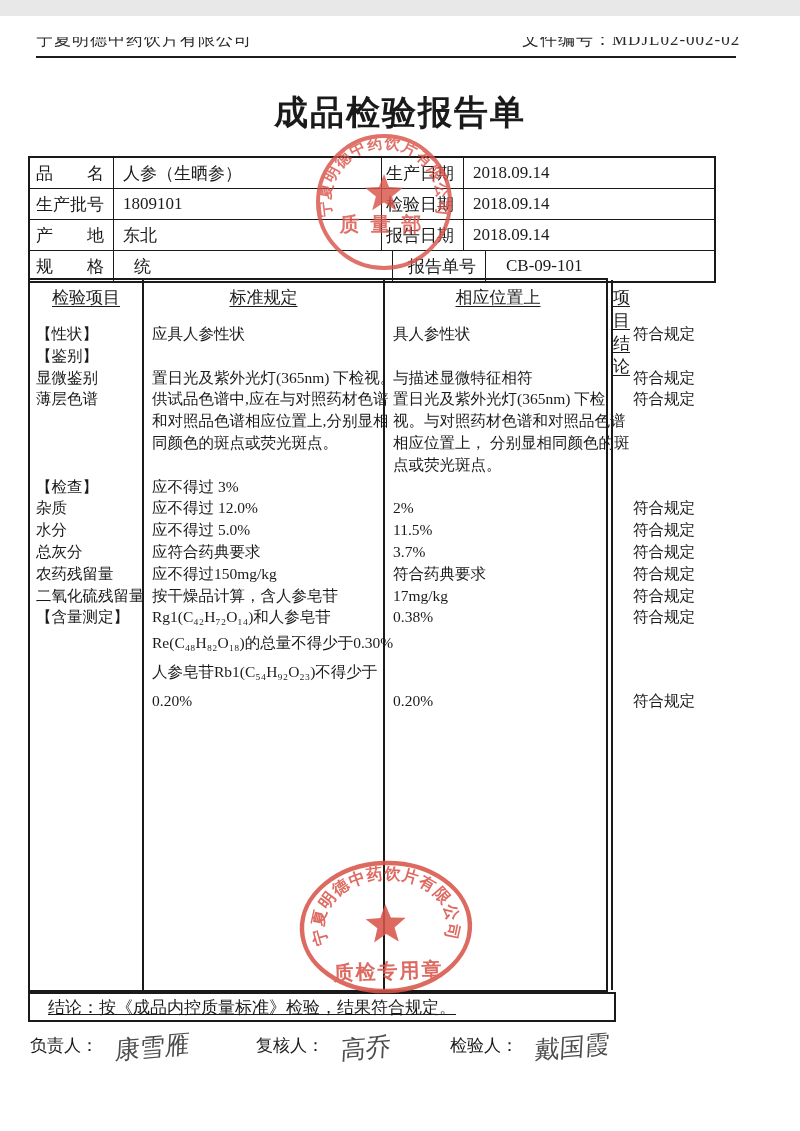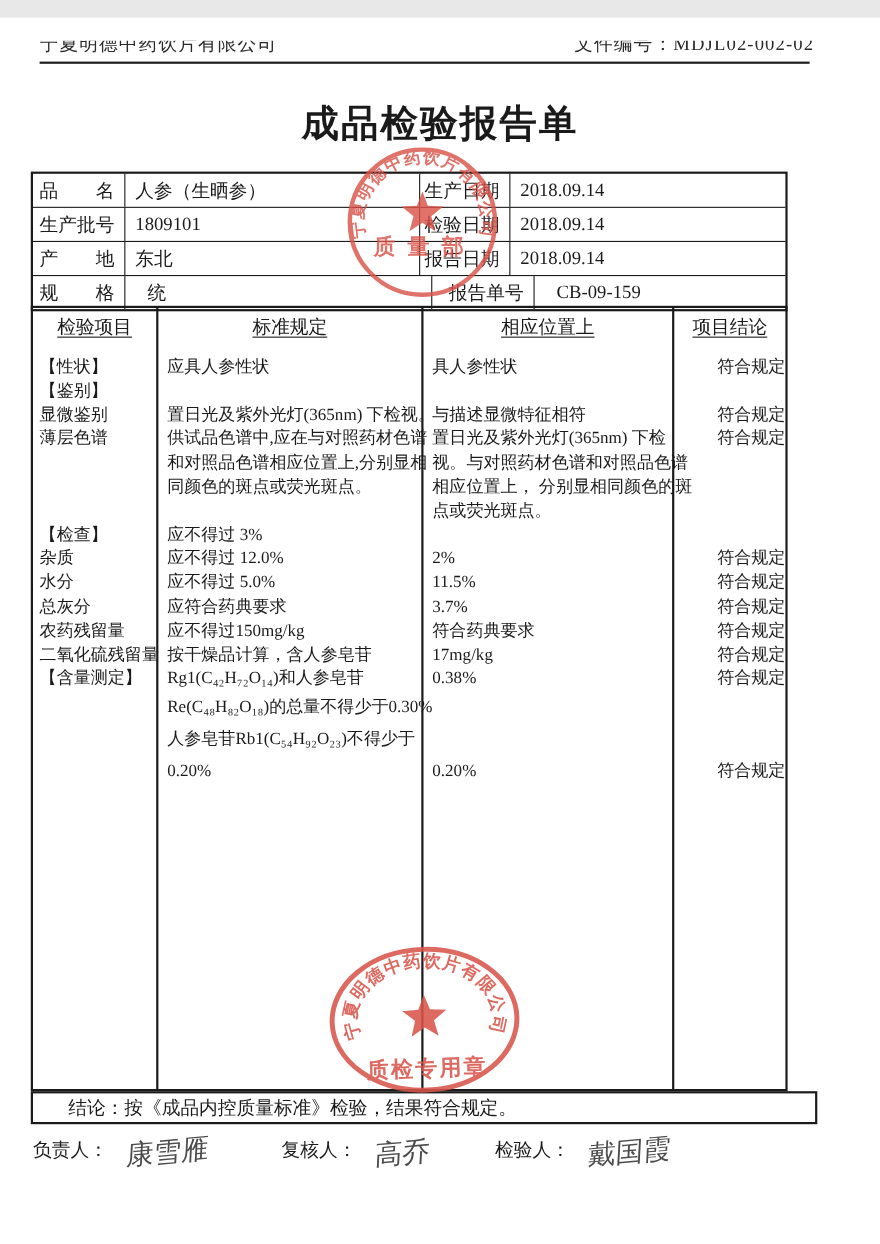--- a/index.html
+++ b/index.html
@@ -22,39 +22,39 @@
   .info-table{position:absolute; left:28px; top:140px; width:688px; border:2px solid #1a1a1a; box-sizing:border-box; background:transparent;}
   .irow{display:grid; grid-template-columns:84px 268px 82px 1fr; height:30px; border-bottom:1.5px solid #1a1a1a;}
   .irow:last-of-type{border-bottom:none;gap:11px;}
   .icell{display:flex; align-items:center; font-size:17px; white-space:pre; overflow:visible;}
   .icell.lbl {padding-left:6px;  border-right:1.5px solid #1a1a1a;}
   .icell.val {padding-left:9px;  border-right:1.5px solid #1a1a1a;}
   .icell.lbl2{padding-left:4px;  border-right:1.5px solid #1a1a1a;}
   .icell.val2{padding-left:9px;}
 
   
-  .main-table{position:absolute; left:28px; top:262px; width:688px; height:714px;
+  .main-table{position:absolute; left:28px; top:262px; width:580px; height:714px;
     border:2.5px solid #1a1a1a; box-sizing:border-box;
     display:grid; grid-template-columns:114px 241px 228px 1fr;}
   .mcol{border-right:2px solid #1a1a1a; min-width:0;}
   .mcol:last-of-type{border-right:none;}
   .mhead{height:30px; padding-top:6px; box-sizing:border-box; text-align:center;
          font-size:17px; text-decoration:underline; text-underline-offset:3px;}
   .mbody{padding-top:13px;}
   .tline{height:21.8px; line-height:21.8px; font-size:15.5px; white-space:pre;}
   .mbody .tline:nth-of-type(n+15){height:29px; line-height:29px;}
   .c1 .tline{padding-left:6px;}
   .c2 .tline{padding-left:8px;}
   .c3 .tline{padding-left:8px;}
   .c4 .tline{padding-left:20px;text-align:right;}
 
   
-  .conclusion{position:absolute; left:28px; top:976px; width:715px; height:30px;
+  .conclusion{position:absolute; left:28px; top:976px; width:588px; height:30px;
     border:2px solid #1a1a1a; box-sizing:border-box; display:flex; align-items:center;
-    padding-left:32px; font-size:17px;}
+    padding-left:18px; font-size:17px;text-decoration:underline;}
 
   
   .signs{position:absolute; left:0; top:1018px; width:100%; height:70px;}
   .sig-item{position:absolute; top:0; white-space:nowrap;}
   .sig-label{font-size:17px; vertical-align:top;}
   .sig-name{display:inline-block; margin-left:16px; font-size:25px; color:#4c4c4c;
     transform:rotate(-5deg) skewX(-8deg); transform-origin:left bottom;
     font-family:"DejaVu Sans","Liberation Sans",sans-serif;}
   .sig-1{left:30px;} .sig-2{left:256px;} .sig-3{left:450px;}
 
@@ -98,21 +98,21 @@
         <div class="icell lbl">产　　地</div>
         <div class="icell val">东北</div>
         <div class="icell lbl2">报告日期</div>
         <div class="icell val2">2018.09.14</div>
       </div>
 
       <div class="irow">
         <div class="icell lbl">规　　格</div>
         <div class="icell val">统</div>
         <div class="icell lbl2">报告单号</div>
-        <div class="icell val2">CB-09-159</div>
+        <div class="icell val2">CB-09-101</div>
       </div>
     </div>
 
   <div class="main-table">
     <div class="mcol c1">
       <div class="mhead">检验项目</div>
       <div class="mbody">
 
       <div class="tline">【性状】</div>
           <div class="tline">【鉴别】</div>

